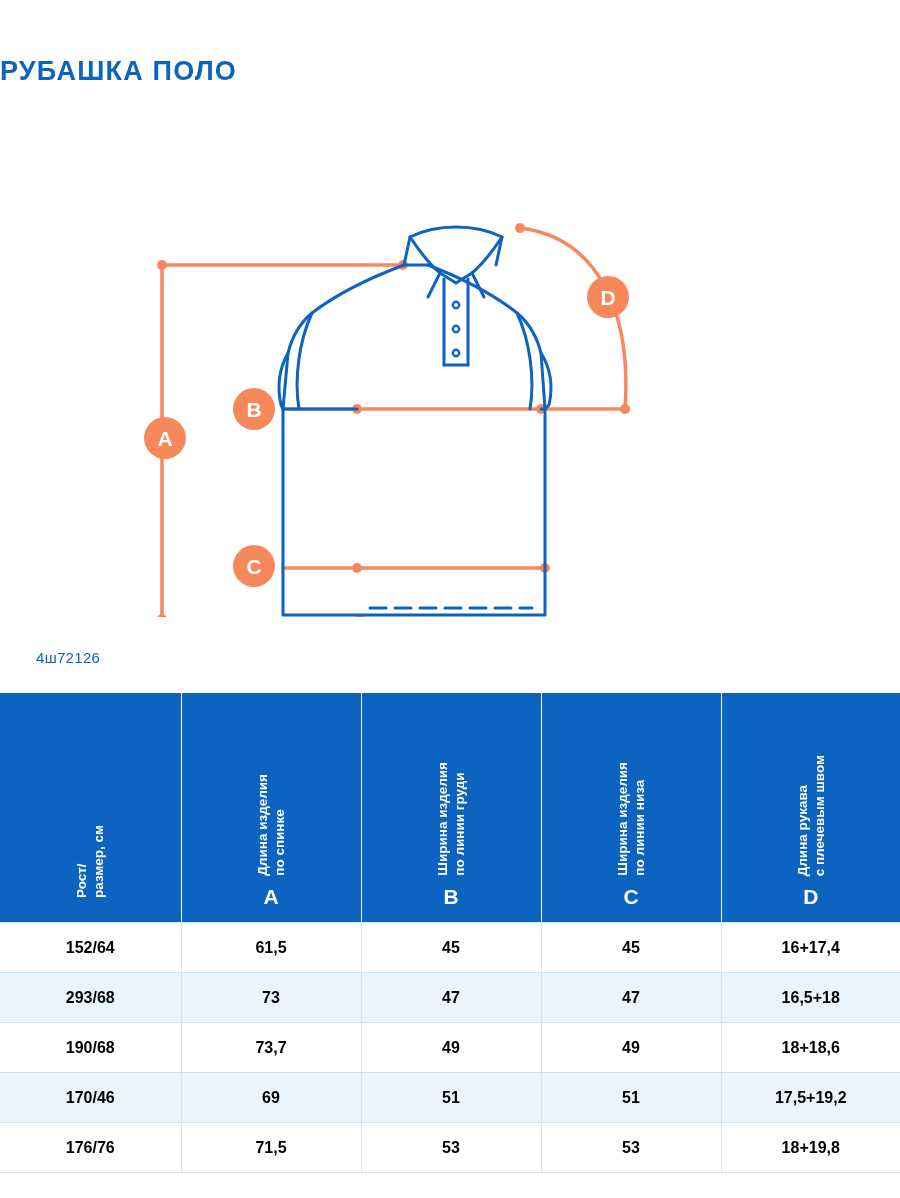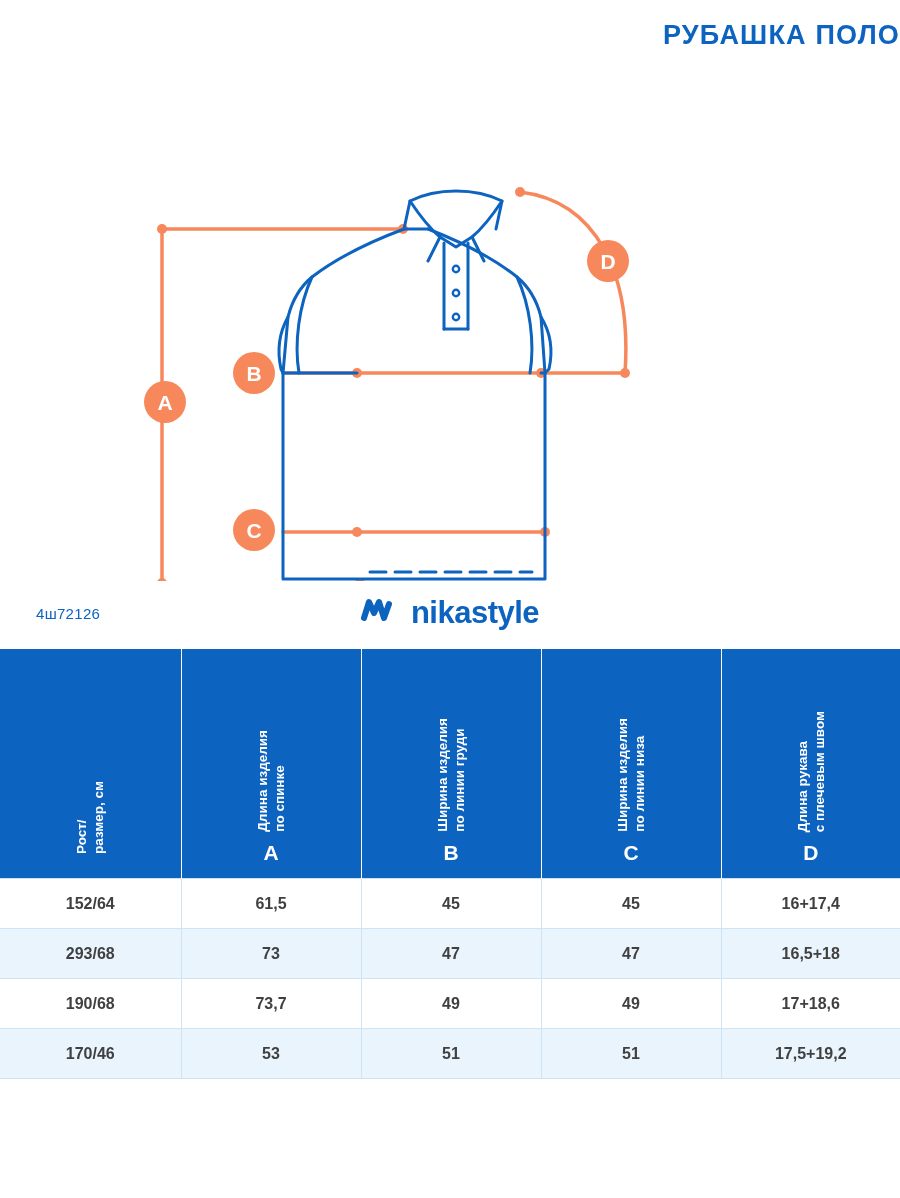--- a/index.html
+++ b/index.html
@@ -16,41 +16,41 @@
     overflow: hidden;
   }
   .page {
     width: 900px;
     height: 1198px;
     position: relative;
     box-sizing: border-box;
   }
   
   .title {
-    text-align: right;
+    text-align: left;
     font-size: 27px;
     font-weight: bold;
     letter-spacing: 1.2px;
     color: #0d63c0;
-    padding-top: 20px;
+    padding-top: 56px;
   }
   
   .diagram-wrap {
     position: relative;
     width: 900px;
     height: 530px;
   }
   .diagram-wrap svg {
     display: block;
   }
   
   .brand-row {
     position: relative;
     height: 60px;
-    margin-top: 8px;
+    margin-top: 16px;
   }
   .art-code {
     position: absolute;
     left: 36px;
     top: 16px;
     font-size: 15px;
     color: #0d63c0;
     letter-spacing: .3px;
   }
   .brand {
@@ -113,21 +113,21 @@
     font-weight: bold;
     line-height: 22px;
   }
   .letter.blank { visibility: hidden; }
 
   table.size-table tbody td {
     height: 47px;
     text-align: center;
     font-size: 16px;
     font-weight: bold;
-    color: #404040;
+    color: #000000;
     border: 1px solid #cfe3f7;
   }
   table.size-table tbody tr:nth-child(even) td {
     background: #eaf4fd;
   }
   table.size-table tbody tr:nth-child(odd) td {
     background: #ffffff;
   }
   table.size-table tbody td:first-child { border-left: none; }
   table.size-table tbody td:last-child { border-right: none; text-align: center; }
@@ -223,28 +223,20 @@
       </g>
       <g>
         <circle cx="608" cy="210" r="21" fill="#f7885c"></circle>
         <text x="608" y="218" text-anchor="middle" font-family="Liberation Sans, sans-serif" font-size="21" font-weight="bold" fill="#ffffff">D</text>
       </g>
     </svg>
   </div>
 
   <div class="brand-row">
     <div class="art-code">4ш72126</div>
-    <div class="brand">
-      <span>
-        <svg width="40" height="30" viewBox="0 0 40 30" xmlns="http://www.w3.org/2000/svg">
-          <path d="M3,22 L8,6 L13,17 L18,6 L23,22 L28,8" fill="none" stroke="#0d63c0" stroke-width="6" stroke-linecap="round" stroke-linejoin="round"></path>
-        </svg>
-      </span>
-      <span class="brand-name">nikastyle</span>
-    </div>
   </div>
 
   <table class="size-table">
     <colgroup>
       <col style="width:181px">
       <col style="width:180px">
       <col style="width:180px">
       <col style="width:180px">
       <col style="width:179px">
     </colgroup>
@@ -300,25 +292,32 @@
         <td>73</td>
         <td>47</td>
         <td>47</td>
         <td>16,5+18</td>
       </tr>
       <tr>
         <td>190/68</td>
         <td>73,7</td>
         <td>49</td>
         <td>49</td>
-        <td>17+18,6</td>
+        <td>18+18,6</td>
       </tr>
       <tr>
         <td>170/46</td>
-        <td>53</td>
+        <td>69</td>
         <td>51</td>
         <td>51</td>
         <td>17,5+19,2</td>
       </tr>
+      <tr>
+        <td>176/76</td>
+        <td>71,5</td>
+        <td>53</td>
+        <td>53</td>
+        <td>18+19,8</td>
+      </tr>
     </tbody>
   </table>
 
 </div>
 
 </body></html>

